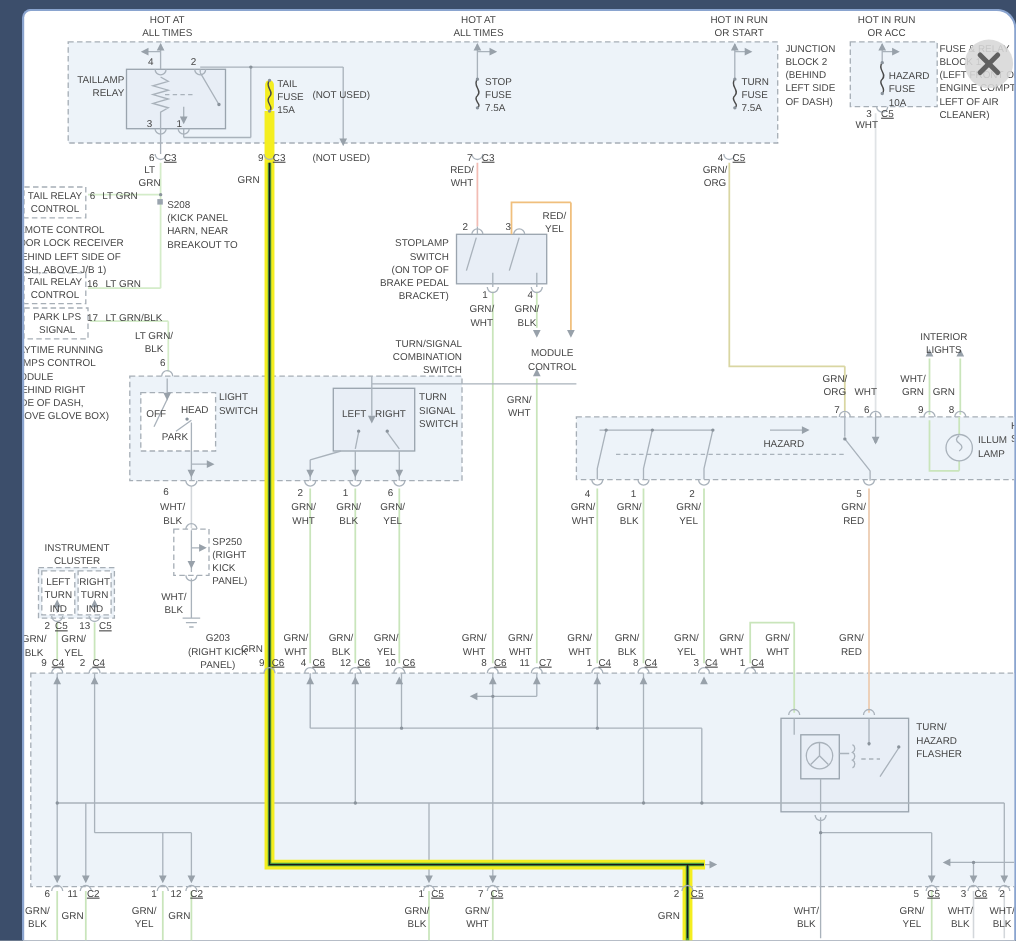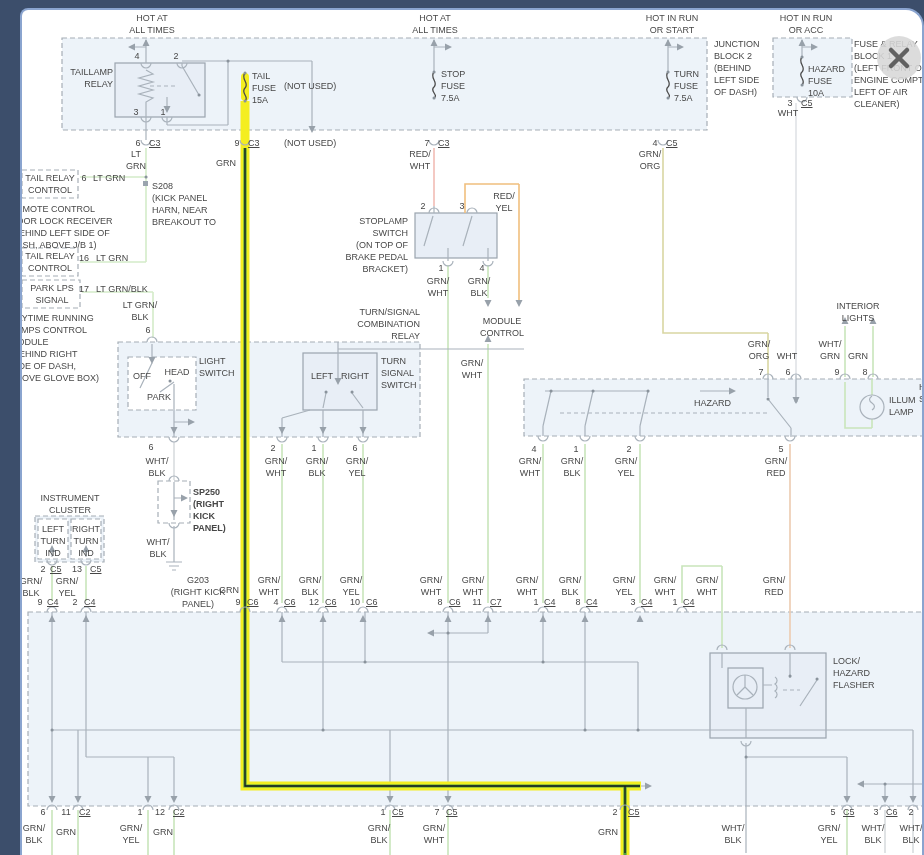--- a/index.html
+++ b/index.html
@@ -258,21 +258,21 @@
         <span class="lbl c" style="left: 140px; top: 299px;">LT GRN/
 BLK</span>
         <span class="lbl c" style="left: 148px; top: 324px;">6</span>
         <span class="lbl" style="left: 199px; top: 355px;">LIGHT
 SWITCH</span>
         <span class="lbl c" style="left: 142px; top: 370px;">OFF</span>
         <span class="lbl c" style="left: 177px; top: 366px;">HEAD</span>
         <span class="lbl c" style="left: 159px; top: 391px;">PARK</span>
         <span class="lbl r" style="left: 420px; top: 306px;">TURN/SIGNAL
 COMBINATION
-RELAY</span>
+SWITCH</span>
         <span class="lbl" style="left: 381px; top: 355px;">TURN
 SIGNAL
 SWITCH</span>
         <span class="lbl c" style="left: 322px; top: 370px;">LEFT</span>
         <span class="lbl c" style="left: 355px; top: 370px;">RIGHT</span>
         <span class="lbl r" style="left: 408px; top: 215px;">STOPLAMP
 SWITCH
 (ON TOP OF
 BRAKE PEDAL
 BRACKET)</span>
@@ -344,21 +344,21 @@
         <span class="lbl c" style="left: 77px; top: 563px;">13</span>
         <span class="lbl u" style="left: 90px; top: 563px;">C5</span>
         <span class="lbl c" style="left: 31px; top: 575px;">GRN/
 BLK</span>
         <span class="lbl c" style="left: 67px; top: 575px;">GRN/
 YEL</span>
         <span class="lbl c" style="left: 40px; top: 596px;">9</span>
         <span class="lbl u" style="left: 47px; top: 596px;">C4</span>
         <span class="lbl c" style="left: 75px; top: 596px;">2</span>
         <span class="lbl u" style="left: 84px; top: 596px;">C4</span>
-        <span class="lbl" style="left: 193px; top: 486px; font-weight: bold;">SP250
+        <span class="lbl" style="left: 193px; top: 486px;">SP250
 (RIGHT
 KICK
 PANEL)</span>
         <span class="lbl c" style="left: 158px; top: 536px;">WHT/
 BLK</span>
         <span class="lbl c" style="left: 198px; top: 574px;">G203
 (RIGHT KICK
 PANEL)</span>
         <span class="lbl c" style="left: 229px; top: 584px;">GRN</span>
         <span class="lbl c" style="left: 238px; top: 596px;">9</span>
@@ -396,21 +396,21 @@
         <span class="lbl c" style="left: 570px; top: 574px;">GRN/
 BLK</span>
         <span class="lbl c" style="left: 624px; top: 574px;">GRN/
 YEL</span>
         <span class="lbl c" style="left: 665px; top: 574px;">GRN/
 WHT</span>
         <span class="lbl c" style="left: 707px; top: 574px;">GRN/
 WHT</span>
         <span class="lbl c" style="left: 774px; top: 574px;">GRN/
 RED</span>
-        <span class="lbl" style="left: 833px; top: 655px;">LOCK/
+        <span class="lbl" style="left: 833px; top: 655px;">TURN/
 HAZARD
 FLASHER</span>
         <span class="lbl c" style="left: 43px; top: 806px;">6</span>
         <span class="lbl c" style="left: 66px; top: 806px;">11</span>
         <span class="lbl u" style="left: 79px; top: 806px;">C2</span>
         <span class="lbl c" style="left: 140px; top: 806px;">1</span>
         <span class="lbl c" style="left: 160px; top: 806px;">12</span>
         <span class="lbl u" style="left: 173px; top: 806px;">C2</span>
         <span class="lbl c" style="left: 383px; top: 806px;">1</span>
         <span class="lbl u" style="left: 392px; top: 806px;">C5</span>

